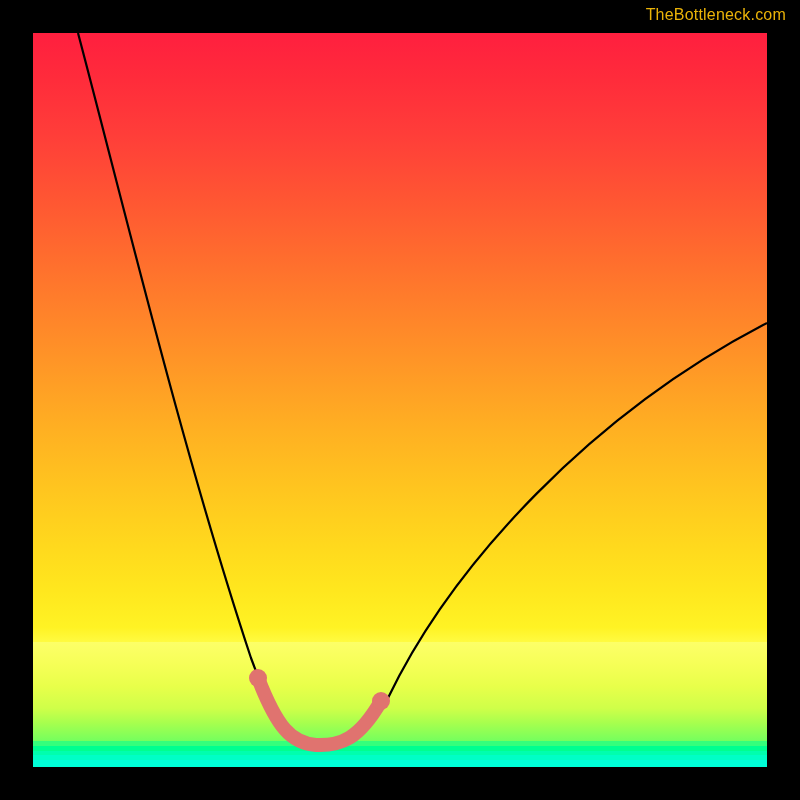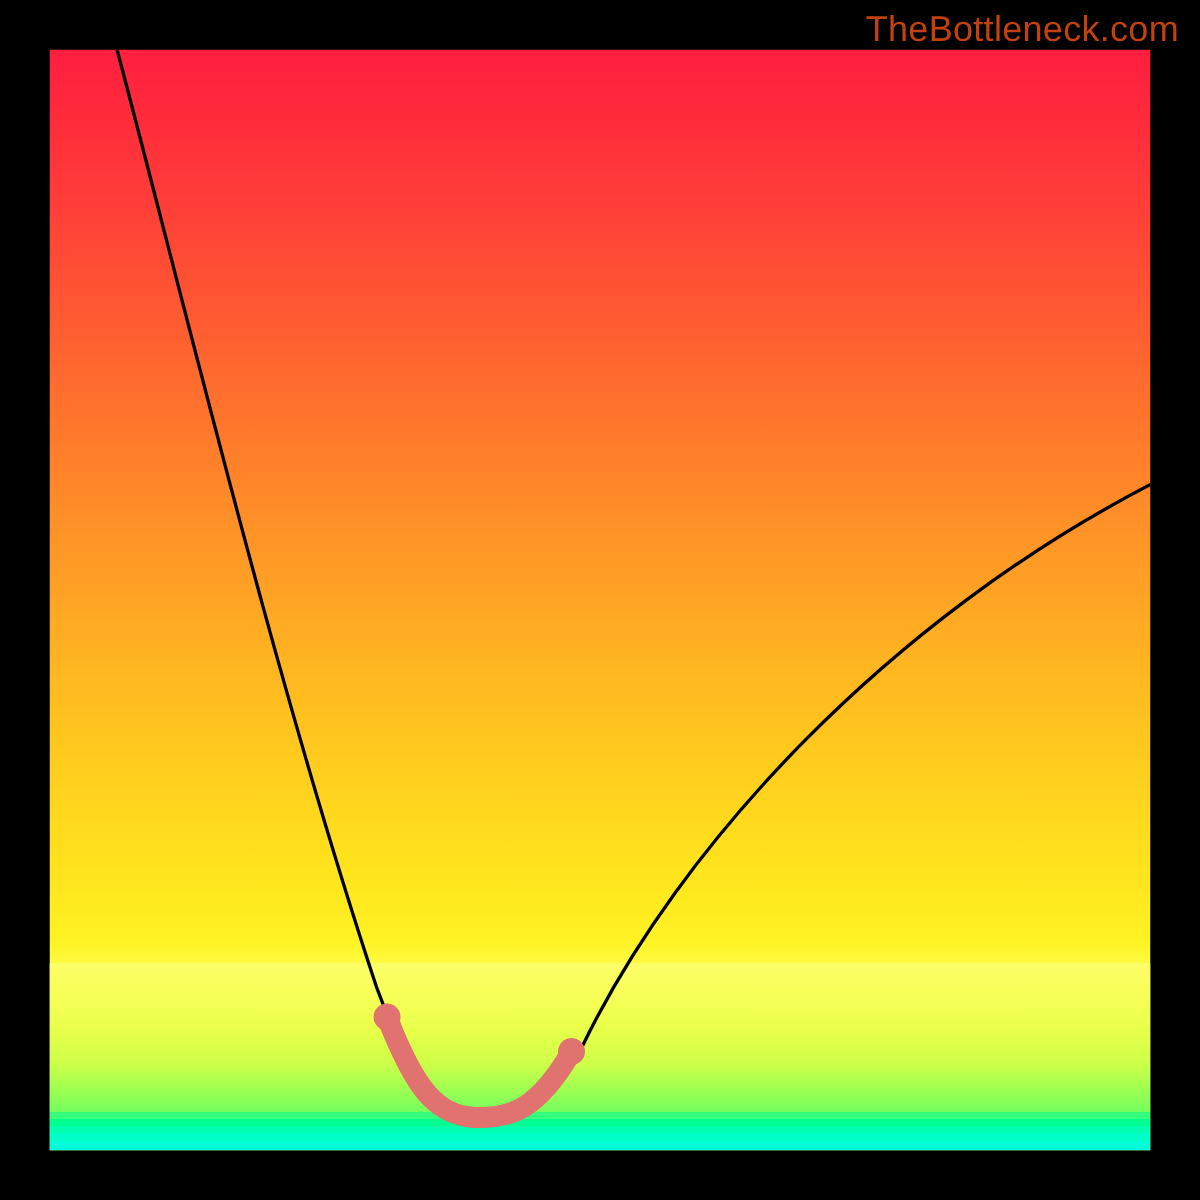--- a/index.html
+++ b/index.html
@@ -14,22 +14,22 @@
   .frame {
     position: relative;
     width: 800px;
     height: 800px;
     background: #000;
   }
   .watermark {
     position: absolute;
     top: 6px;
     right: 14px;
-    color: #c2410c;
-    font-size: 24px;
+    color: #eab308;
+    font-size: 16px;
     font-weight: 500;
     letter-spacing: 0.2px;
     z-index: 10;
     user-select: none;
   }
   .plot-area {
     position: absolute;
     left: 33px;
     top: 33px;
     width: 734px;

